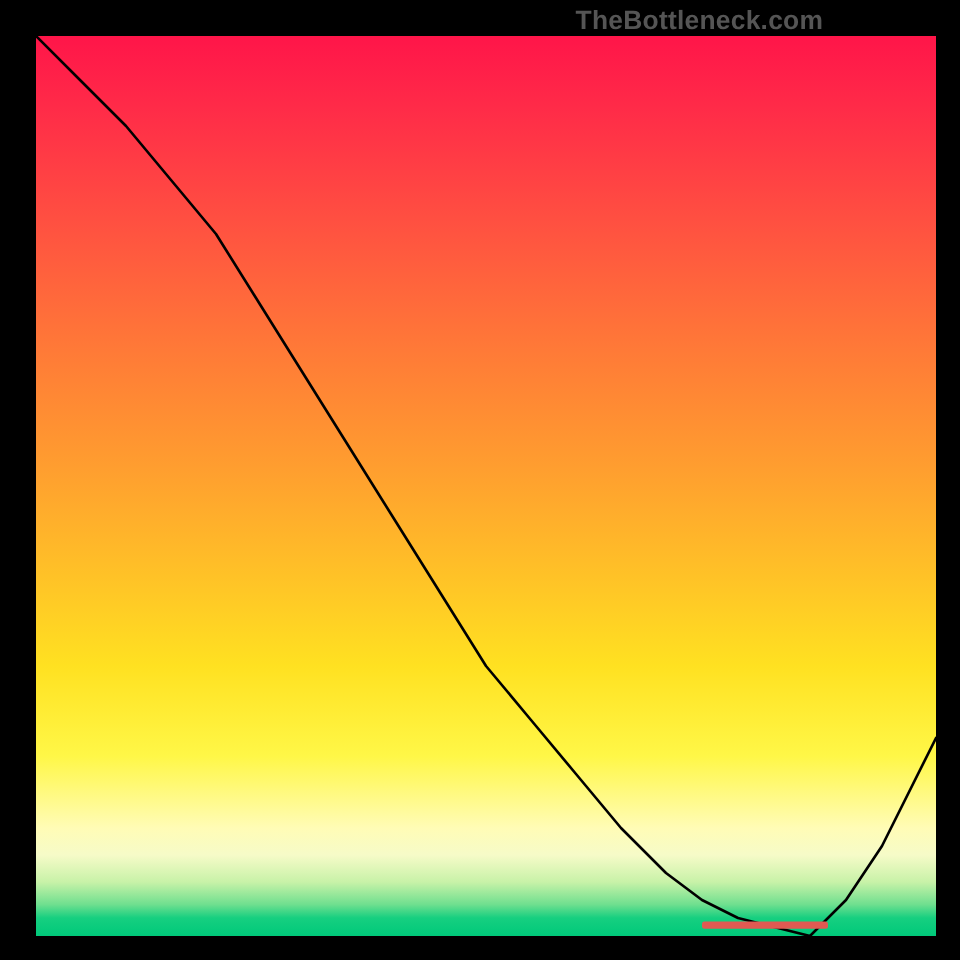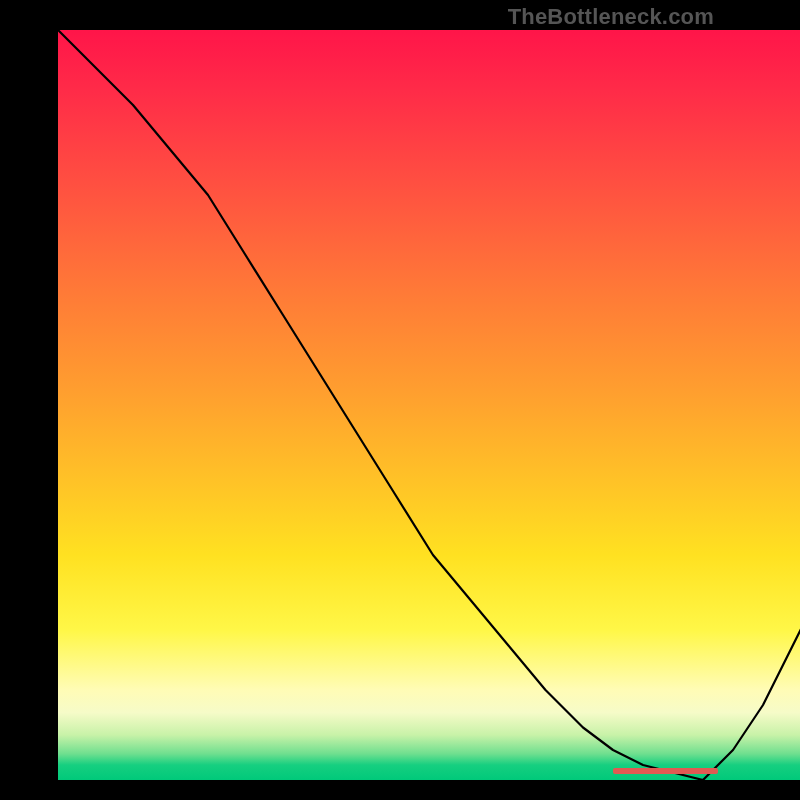--- a/index.html
+++ b/index.html
@@ -9,21 +9,20 @@
     height: 800px;
     background: #000;
     font-family: Arial, Helvetica, sans-serif;
     overflow: hidden;
   }
   .frame {
     position: relative;
     width: 696px;
     height: 800px;
     background: #000;
-    margin-left: 28px;
   }
   .attribution {
     position: absolute;
     top: 4px;
     right: 10px;
     color: #555;
     font-size: 22px;
     font-weight: bold;
     letter-spacing: 0.2px;
     user-select: none;

